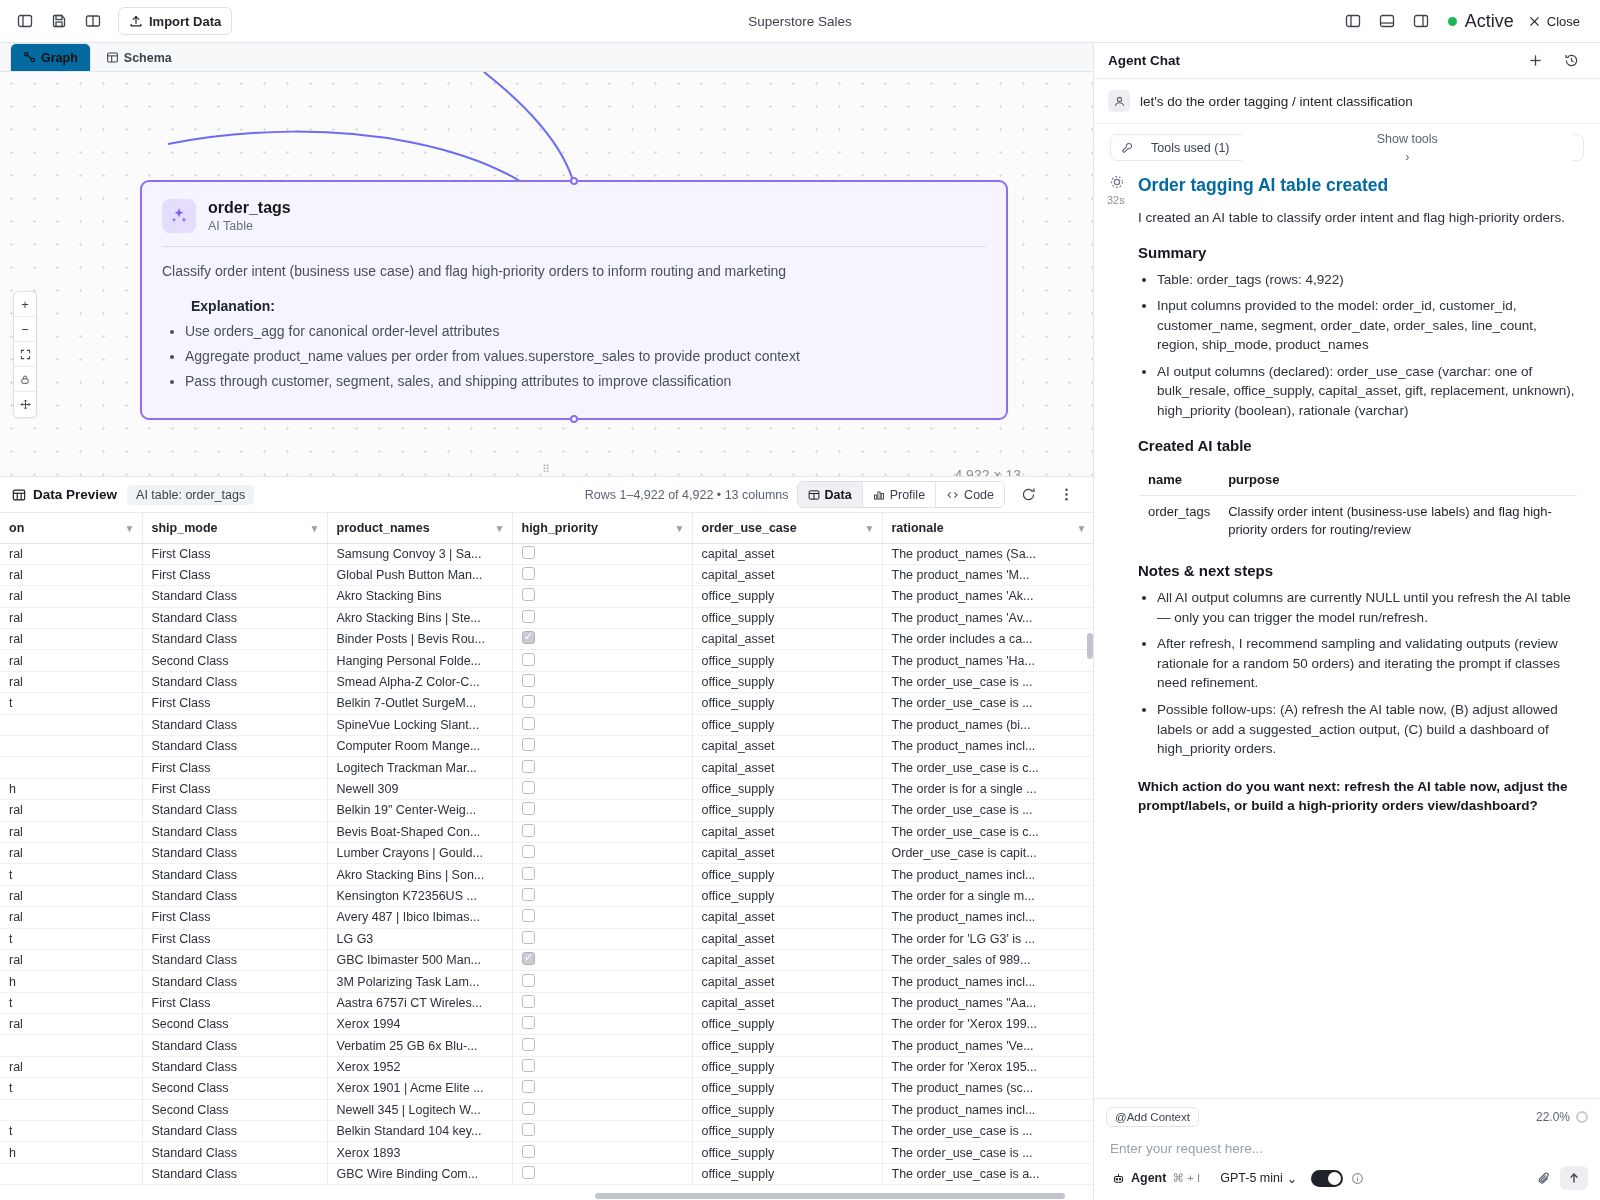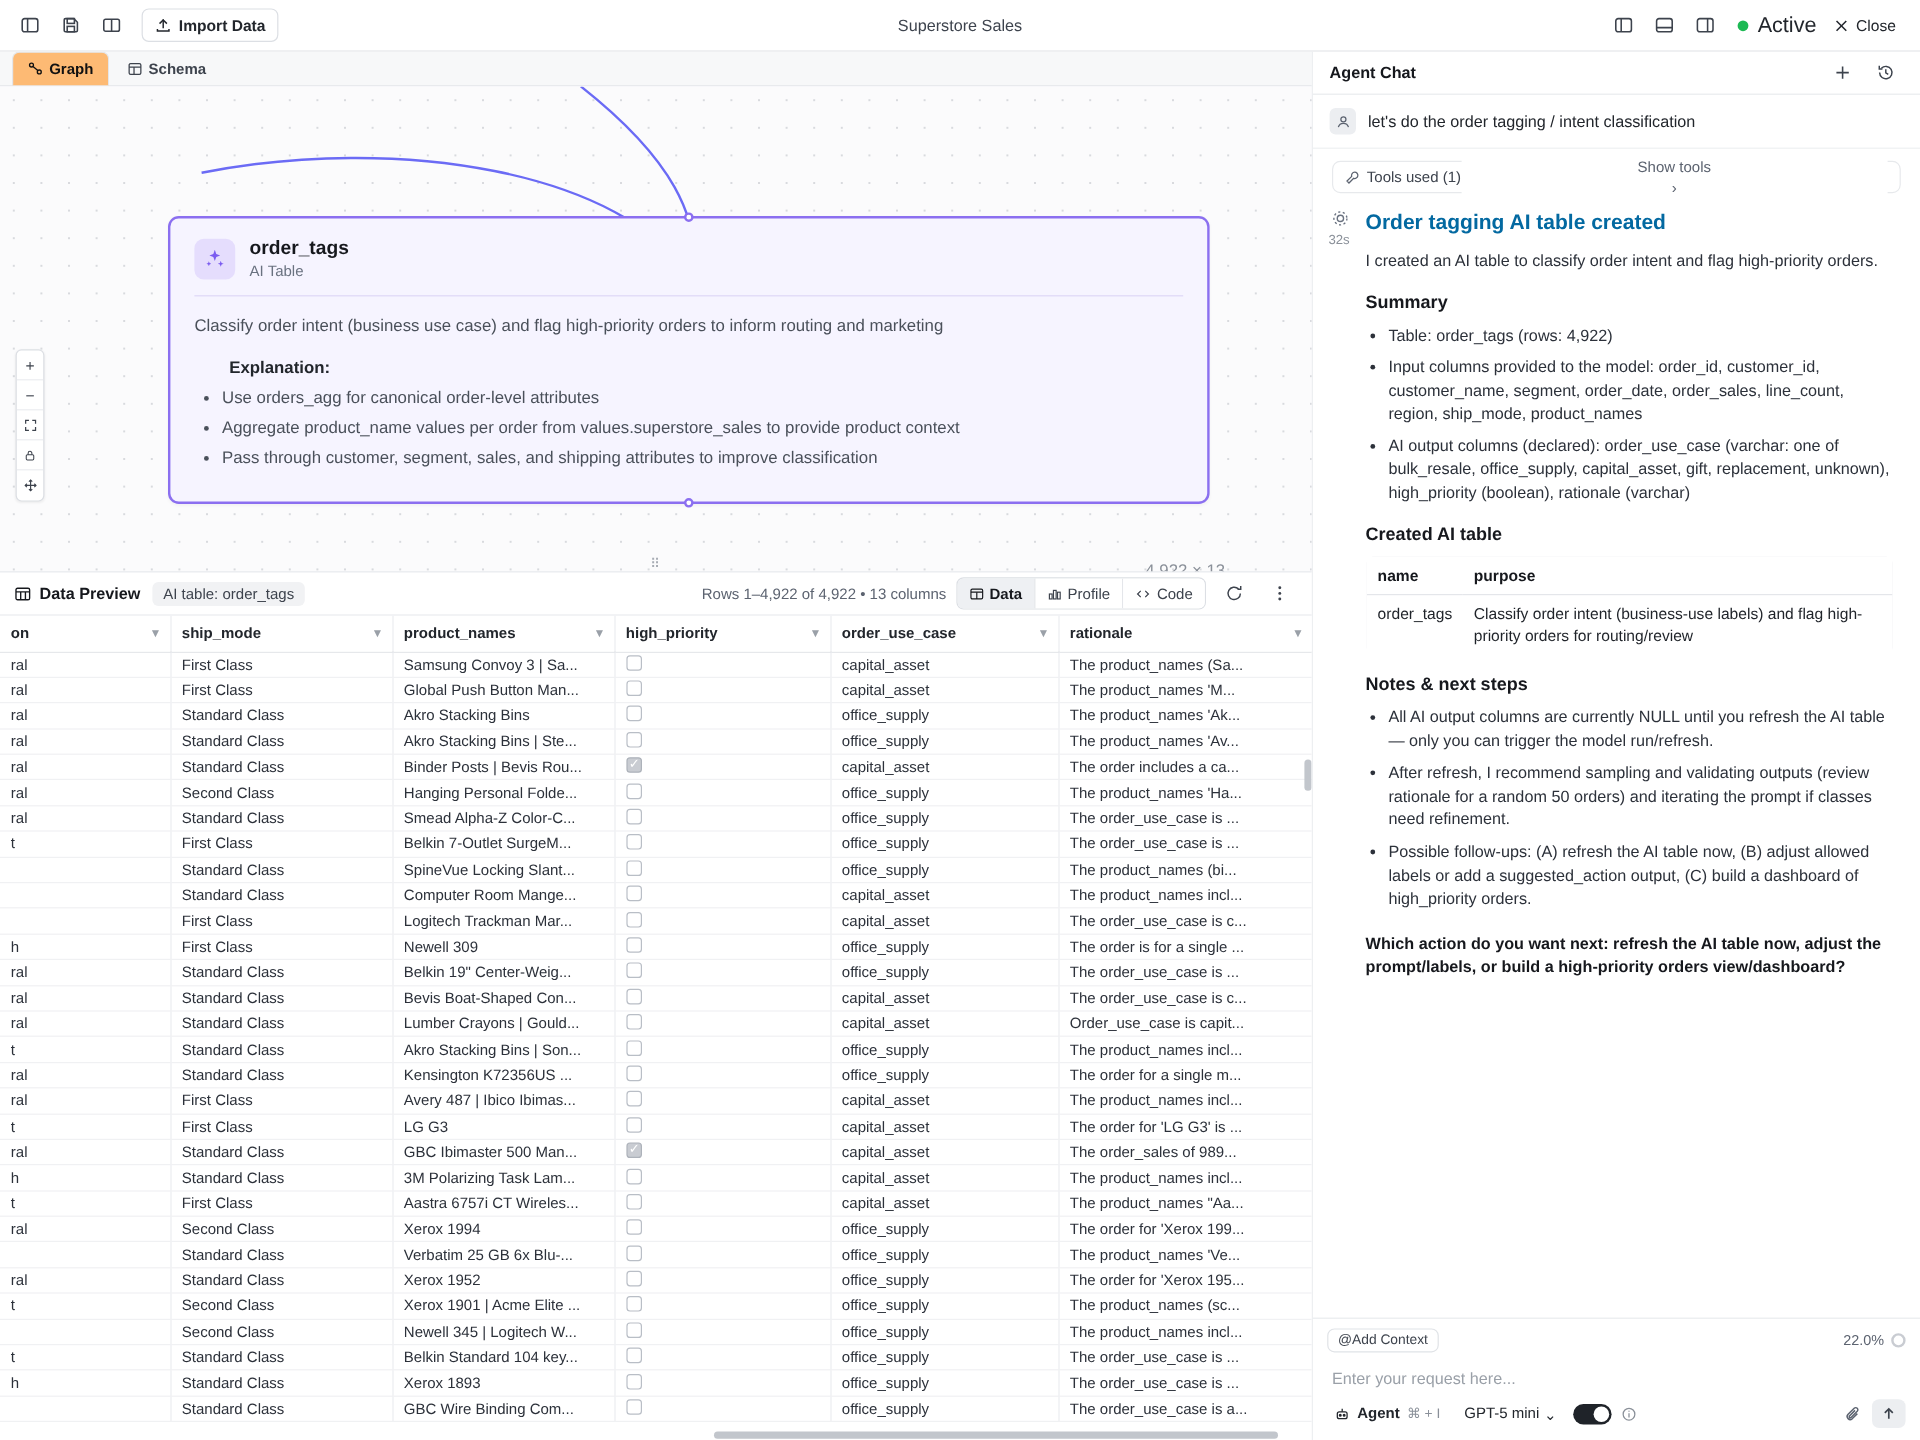--- a/index.html
+++ b/index.html
@@ -56,21 +56,21 @@
     padding-left: 10px;
     background: #f7f8f9; border-bottom: 1px solid #e4e6ea;
   }
   .ctab {
     display: flex; align-items: center; gap: 5px;
     height: 28px; padding: 0 12px;
     font-size: 12.5px; font-weight: 600; color: #3d434d;
     border: 1px solid transparent; border-bottom: none;
     border-radius: 6px 6px 0 0; cursor: pointer;
   }
-  .ctab.active { background: #fdba74; border-color: #e4e6ea; color: #111; }
+  .ctab.active { background: #0369a1; border-color: #e4e6ea; color: #111; }
 
   
   .canvas {
     position: relative; flex: 1; min-height: 0;
     background-color: #fbfbfc;
     background-image: radial-gradient(#d8dade 1.1px, transparent 1.1px);
     background-size: 23px 23px;
     overflow: hidden;
   }
   .canvas-controls {
@@ -139,21 +139,21 @@
   .vscroll { position: absolute; right: 0; top: 120px; width: 6px; height: 26px; background: #c2c6cc; border-radius: 3px; }
 
   
   .chat-hdr { height: 36px; display: flex; align-items: center; padding: 0 14px; border-bottom: 1px solid #e9ebee; }
   .chat-title { font-size: 13.5px; font-weight: 700; color: #16181d; }
   .chat-hdr-right { margin-left: auto; display: flex; gap: 6px; color: #5c6370; }
   .chat-scroll { flex: 1; overflow: hidden; padding: 0 0 0 0; min-height: 0; position: relative; }
   .user-msg { display: flex; align-items: center; gap: 10px; padding: 11px 16px 11px 14px; border-bottom: 1px solid #eef0f2; }
   .avatar { width: 22px; height: 22px; border-radius: 5px; background: #eceef1; display: flex; align-items: center; justify-content: center; color: #5c6370; font-size: 12px; flex: none; }
   .user-text { font-size: 13.5px; color: #22262c; }
-  .tools-row { margin: 10px 16px 0 16px; border: 1px solid #e7e9ec; border-radius: 7px; height: 27px; display: flex; align-items: center; padding: 0 10px; font-size: 12.5px; color: #3d434d; }
+  .tools-row { margin: 10px 16px 0 16px; border: 1px solid #e7e9ec; border-radius: 7px; height: 27px; display: flex; align-items: center; padding: 0 10px; font-size: 12.5px; color: #3d434d; gap: 12px; }
   .tools-row .right { margin-left: auto; color: #5c6370; font-size: 12.5px; display: flex; align-items: center; gap: 4px; }
   .resp { padding: 14px 22px 0 44px; position: relative; }
   .resp-icon { position: absolute; left: 16px; top: 14px; color: #6a7280; font-size: 13px; }
   .resp-time { position: absolute; left: 13px; top: 33px; font-size: 11px; color: #8a9099; }
   .resp h1 { font-size: 17.5px; font-weight: 700; margin: 0 0 12px 0; color: #0369a1; }
   .resp p { margin: 0 0 16px 0; font-size: 13.5px; color: #2c313a; line-height: 1.45; }
   .resp h2 { font-size: 15px; font-weight: 700; margin: 16px 0 9px 0; color: #16181d; }
   .resp ul { margin: 0 0 12px 0; padding-left: 19px; }
   .resp li { font-size: 13.5px; color: #2c313a; line-height: 1.45; margin-bottom: 7px; }
   table.mini { border-collapse: collapse; width: 100%; margin: 4px 0 12px 0; border: 1px solid #e4e6ea; border-radius: 6px; overflow: hidden; }

